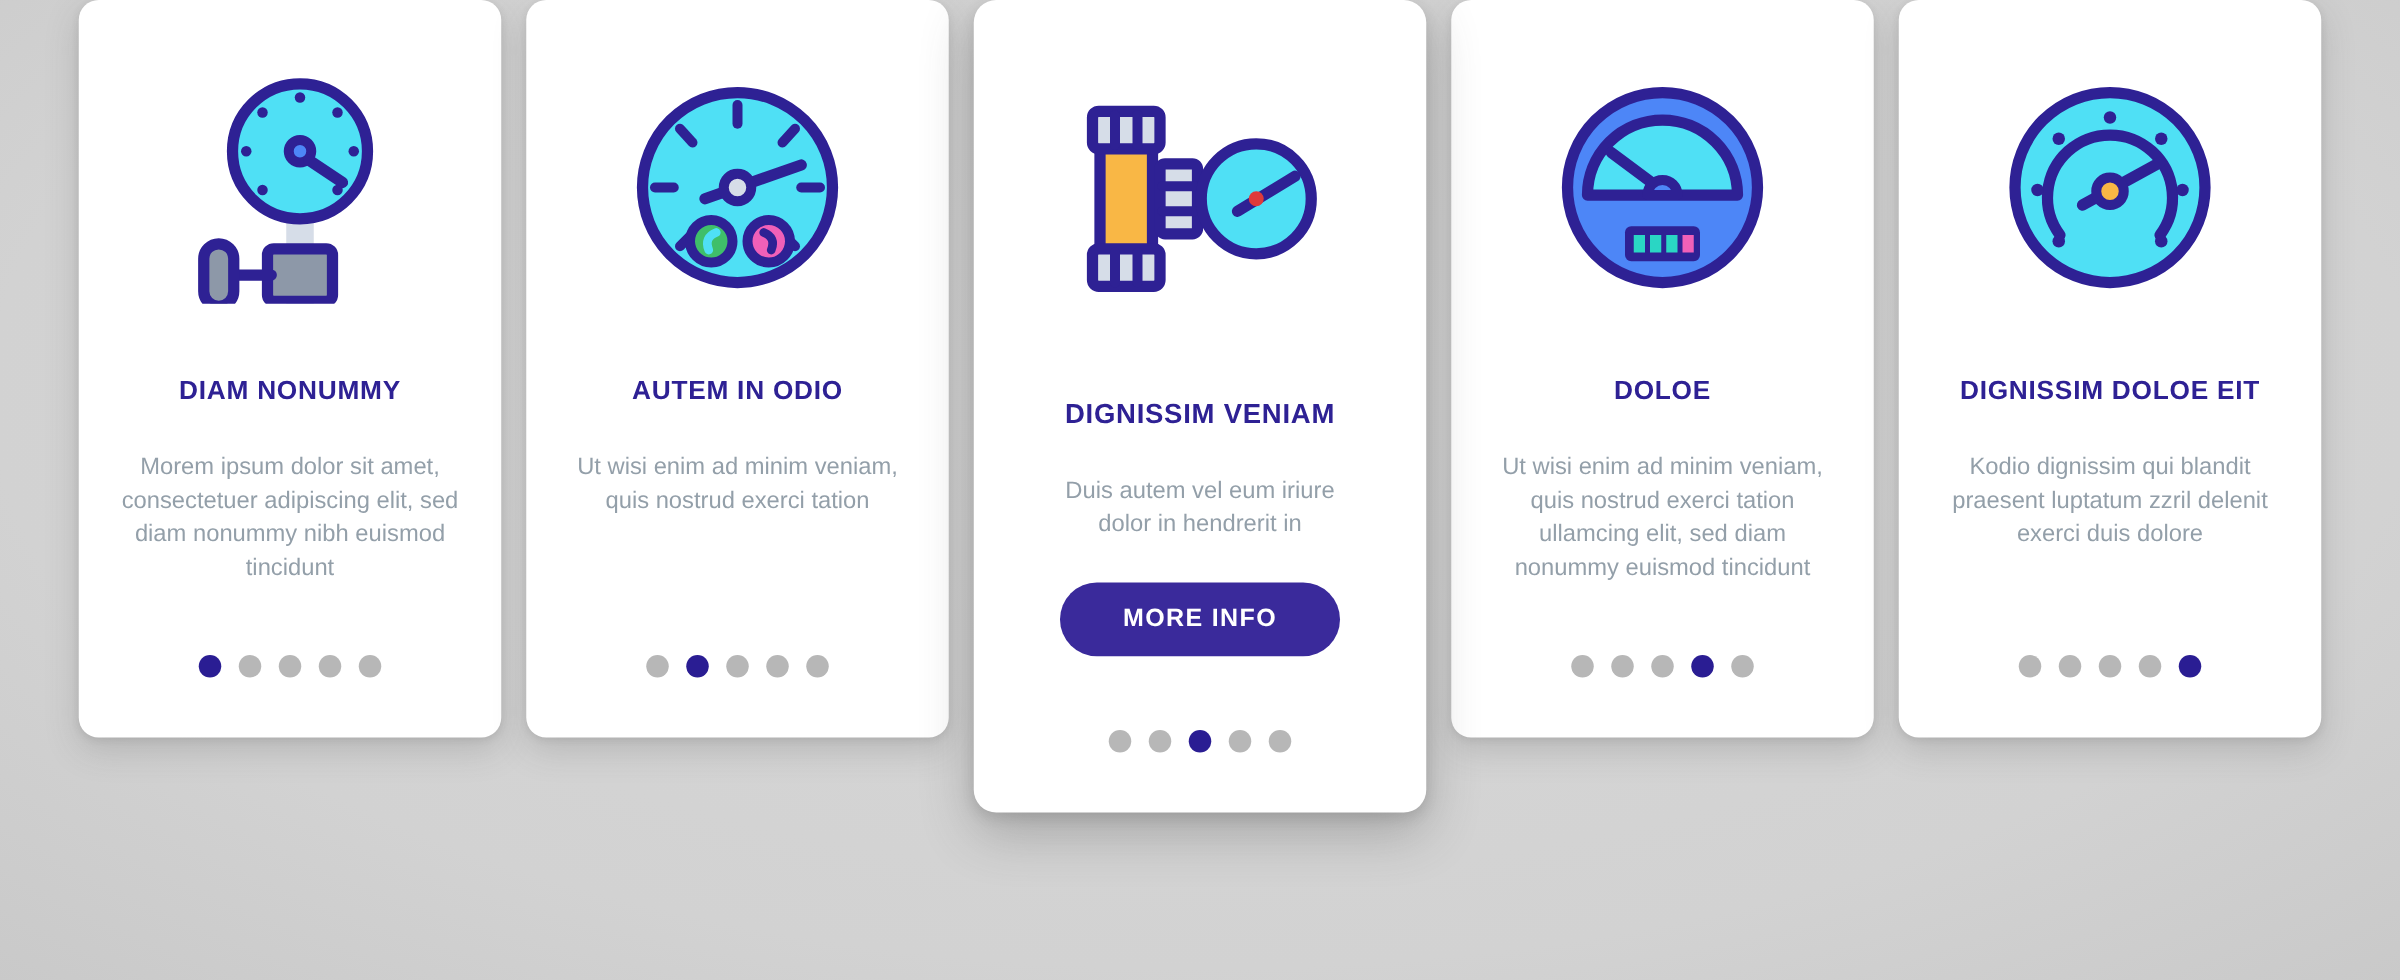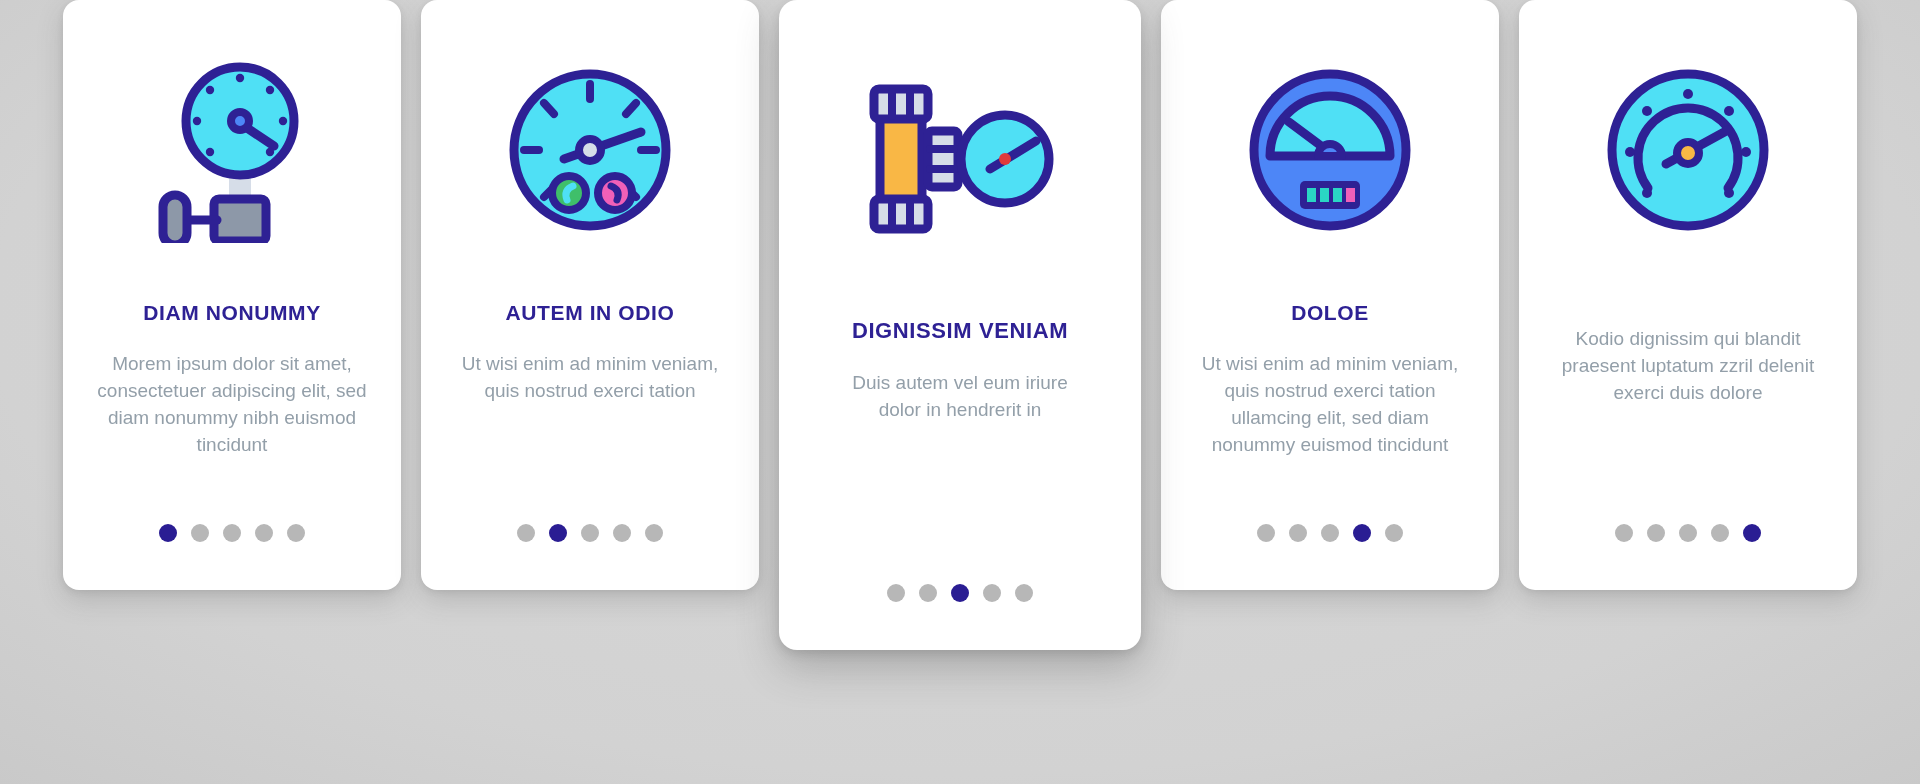--- a/index.html
+++ b/index.html
@@ -52,21 +52,21 @@
     font-size:21px;
     font-weight:bold;
     letter-spacing:0.6px;
     color:#2e2194;
     text-align:center;
     line-height:1.2;
   }
   .card.featured .card-title { font-size:22px; }
 
   .card-body {
-    margin-top:26px;
+    margin-top:36px;
     font-size:19px;
     line-height:1.42;
     color:#939fa9;
     text-align:center;
     max-width:272px;
   }
   .card.featured .card-body { max-width:250px; }
 
   .cta-button {
     margin-top:32px;
@@ -187,20 +187,21 @@
             <line x1="70" y1="70" x2="96" y2="70" stroke-width="8"></line>
             <line x1="70" y1="90" x2="96" y2="90" stroke-width="8"></line>
             <circle cx="145" cy="80" r="44" fill="#4fe0f5"></circle>
             <line x1="130" y1="90" x2="176" y2="62"></line>
           </g>
           <circle cx="145" cy="80" r="6" fill="#e03a3a"></circle>
         </svg>
       </div>
       <div class="card-title">DIGNISSIM VENIAM</div>
       <div class="card-body">Duis autem vel eum iriure dolor in hendrerit in</div>
+      <button class="cta-button">MORE INFO</button>
       <div class="dots">
         <span class="dot"></span>
         <span class="dot"></span>
         <span class="dot active"></span>
         <span class="dot"></span>
         <span class="dot"></span>
       </div>
     </div>
 
     <div class="card">
@@ -239,20 +240,21 @@
             <circle cx="86" cy="30" r="5"></circle>
             <circle cx="127" cy="47" r="5"></circle>
             <circle cx="144" cy="88" r="5"></circle>
             <circle cx="127" cy="129" r="5"></circle>
             <circle cx="45" cy="47" r="5"></circle>
             <circle cx="28" cy="88" r="5"></circle>
             <circle cx="45" cy="129" r="5"></circle>
           </g>
         </svg>
       </div>
+      <div class="card-title">DIGNISSIM DOLOE EIT</div>
       <div class="card-body">Kodio dignissim qui blandit praesent luptatum zzril delenit exerci duis dolore</div>
       <div class="dots">
         <span class="dot"></span>
         <span class="dot"></span>
         <span class="dot"></span>
         <span class="dot"></span>
         <span class="dot active"></span>
       </div>
     </div>
 

